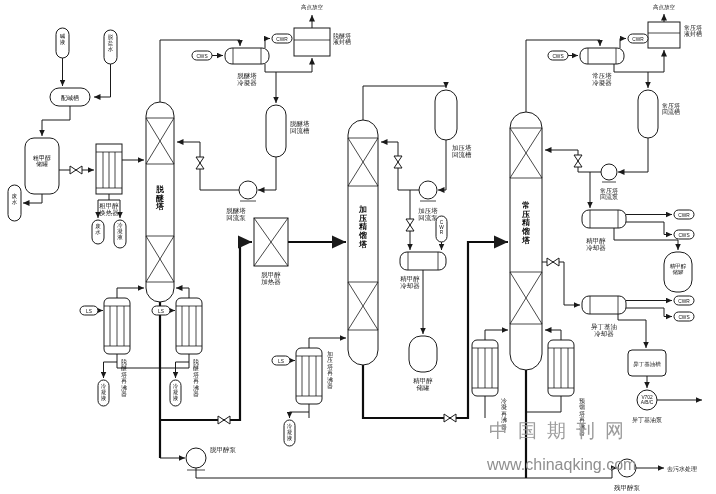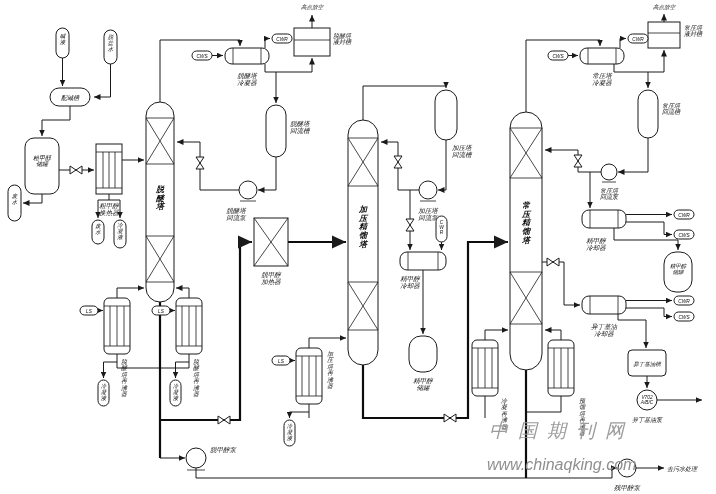--- a/index.html
+++ b/index.html
@@ -1,16 +1,16 @@
 <!DOCTYPE html>
 <html><head>
 <meta charset="utf-8">
 <style>
   html,body{margin:0;padding:0;background:#fff;}
-  .canvas{position:relative;width:716px;height:494px;background:#ffffff;overflow:hidden;font-style:italic;}
+  .canvas{position:relative;width:716px;height:494px;background:#ffffff;overflow:hidden;}
   svg{position:absolute;left:0;top:0;}
   text{font-family:"Liberation Sans","DejaVu Sans",sans-serif;fill:#111;}
   .eq{fill:#fff;stroke:#1a1a1a;stroke-width:1;}
   .int{fill:none;stroke:#1a1a1a;stroke-width:0.8;}
   .pipe{fill:none;stroke:#1a1a1a;stroke-width:1;}
   .pipe2{fill:none;stroke:#0d0d0d;stroke-width:2.2;}
   .lbl{font-size:6.5px;text-anchor:middle;}
   .lbl6{font-size:6px;text-anchor:middle;}
   .lbl55{font-size:5.5px;text-anchor:middle;}
   .start{text-anchor:start;}

